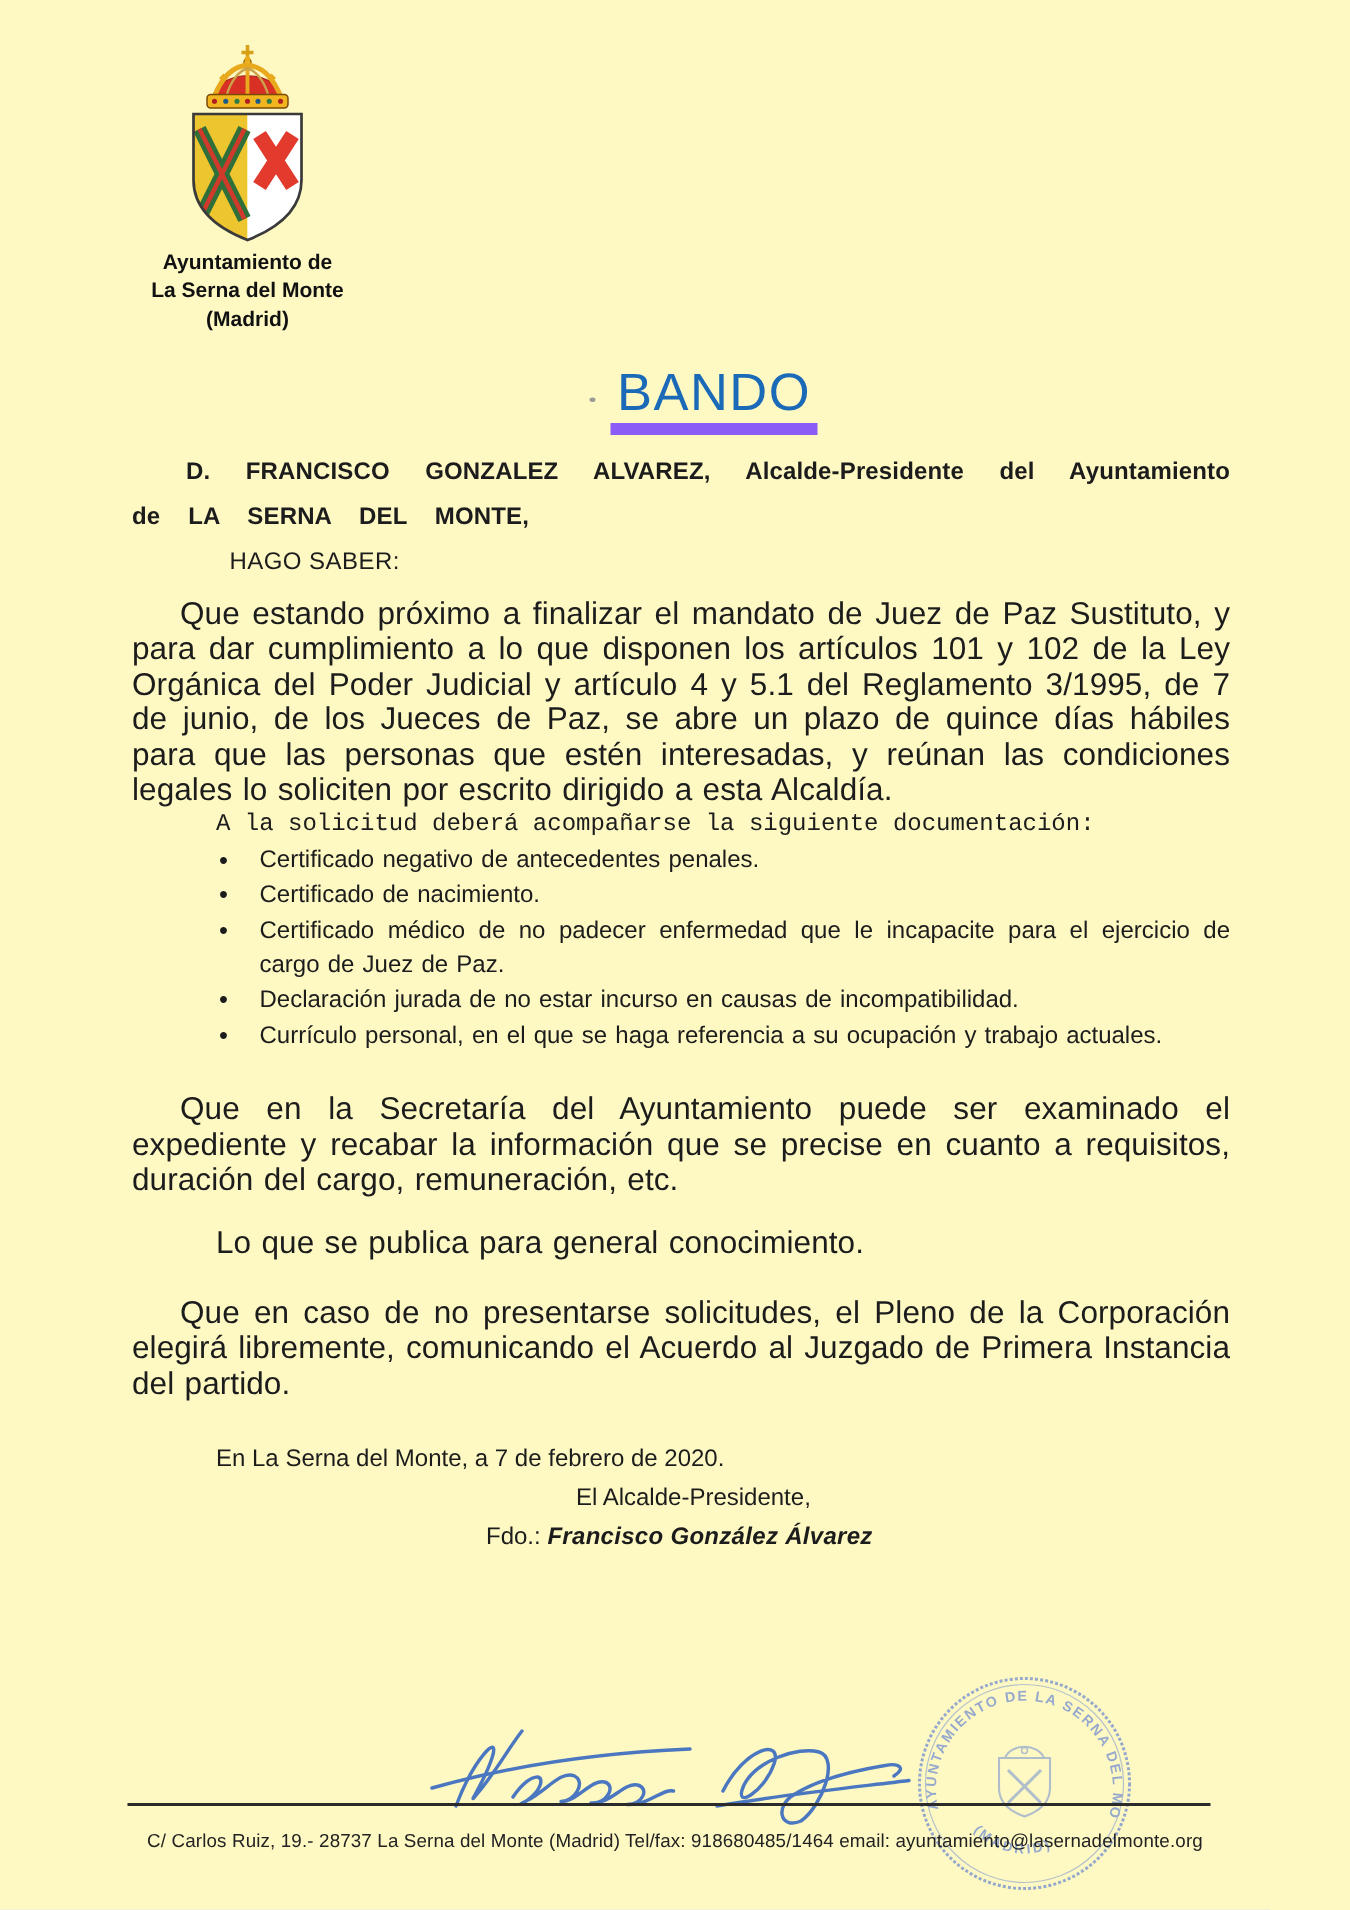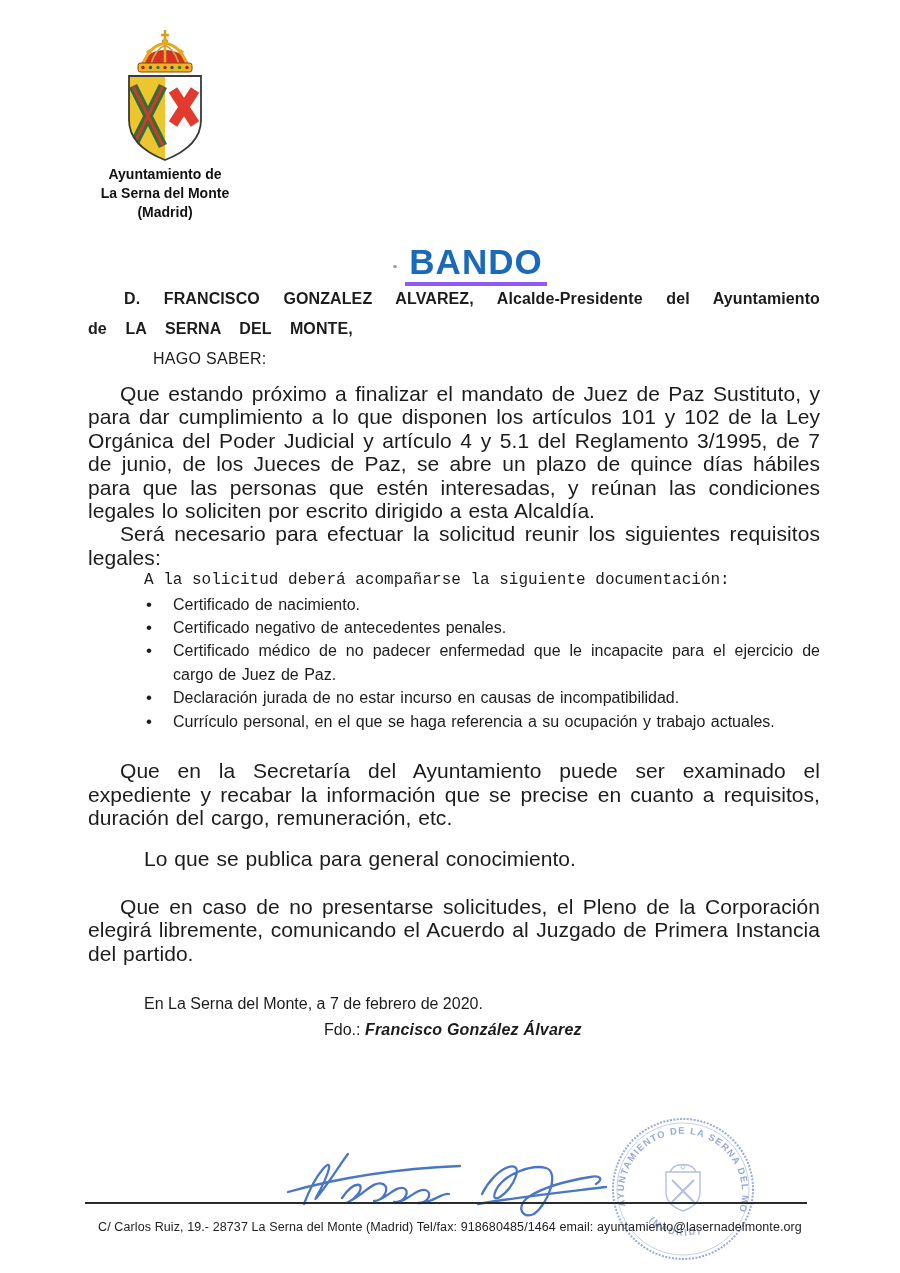--- a/index.html
+++ b/index.html
@@ -1,33 +1,33 @@
 <!DOCTYPE html>
 <html lang="es"><head>
 <meta charset="utf-8">
 <style>
   html,body{margin:0;padding:0;background:#e9e9e9;}
   .page{
     position:relative;width:900px;height:1273px;margin:0 auto;
-    background:#ffffff;overflow:hidden;
+    background:#fef9c3;overflow:hidden;
     font-family:"Liberation Sans", sans-serif;color:#1c1c1c;
   }
   
   .logo-block{position:absolute;left:70px;top:28px;width:190px;text-align:center;}
   .logo-block svg{display:block;margin:0 auto;}
   .org-caption{margin-top:3px;font-size:14px;font-weight:bold;line-height:19px;color:#111;}
   
   .title-wrap{position:absolute;left:0;right:0;top:244px;text-align:center;transform:translateX(26px);}
   .title-wrap .t{
-    display:inline-block;font-size:35px;font-weight:bold;letter-spacing:1px;
-    color:#1a6ab8;border-bottom:4px solid #8b5cf6;padding:0 4px 1px 4px;line-height:1.05;
+    display:inline-block;font-size:35px;font-weight:normal;letter-spacing:1px;
+    color:#1a6ab8;border-bottom:8px solid #8b5cf6;padding:0 4px 1px 4px;line-height:1.05;
   }
   .speck{position:absolute;left:393px;top:265px;width:4px;height:3px;background:#9a9a96;border-radius:50%;}
   
-  .content{position:absolute;left:88px;top:278px;width:732px;}
+  .content{position:absolute;left:88px;top:294px;width:732px;}
   .content p{margin:0;}
   .intro{
     font-size:16px;font-weight:bold;line-height:30px;text-align:justify;
     text-indent:36px;word-spacing:14px;margin-top:6px !important;letter-spacing:.1px;
   }
   .hago{font-size:16px;font-weight:normal;line-height:30px;margin-left:65px !important;letter-spacing:.3px;}
   .body-p{font-size:21px;line-height:23.4px;text-align:justify;text-indent:32px;word-spacing:1px;letter-spacing:.05px;}
   .gap-top{margin-top:26px !important;}
   .gap-top2{margin-top:24px !important;}
   .gap-top3{margin-top:18px !important;}
@@ -110,38 +110,38 @@
 
   <div class="title-wrap">
     <span class="t">BANDO</span>
   </div>
 
   <main class="content">
     <p class="intro">D. FRANCISCO GONZALEZ ALVAREZ, Alcalde-Presidente del Ayuntamiento de LA SERNA DEL MONTE,</p>
     <p class="hago">HAGO SABER:</p>
 
     <p class="body-p" style="margin-top:8px">Que estando próximo a finalizar el mandato de Juez de Paz Sustituto, y para dar cumplimiento a lo que disponen los artículos 101 y 102 de la Ley Orgánica del Poder Judicial y artículo 4 y 5.1 del Reglamento 3/1995, de 7 de junio, de los Jueces de Paz, se abre un plazo de quince días hábiles para que las personas que estén interesadas, y reúnan las condiciones legales lo soliciten por escrito dirigido a esta Alcaldía.</p>
-    <p class="body-p">Será necesario para efectuar la solicitud reunir los siguientes requisitos legales:</p>
 
 
     <p class="doc-intro">A la solicitud deberá acompañarse la siguiente documentación:</p>
 
     <ul class="blist g2">
+      <li>Certificado negativo de antecedentes penales.</li>
       <li>Certificado de nacimiento.</li>
-      <li>Certificado negativo de antecedentes penales.</li>
       <li>Certificado médico de no padecer enfermedad que le incapacite para el ejercicio de cargo de Juez de Paz.</li>
       <li>Declaración jurada de no estar incurso en causas de incompatibilidad.</li>
       <li>Currículo personal, en el que se haga referencia a su ocupación y trabajo actuales.</li>
     </ul>
 
     <p class="body-p gap-top">Que en la Secretaría del Ayuntamiento puede ser examinado el expediente y recabar la información que se precise en cuanto a requisitos, duración del cargo, remuneración, etc.</p>
     <p class="body-p indent56 gap-top3">Lo que se publica para general conocimiento.</p>
     <p class="body-p gap-top2">Que en caso de no presentarse solicitudes, el Pleno de la Corporación elegirá libremente, comunicando el Acuerdo al Juzgado de Primera Instancia del partido.</p>
 
     <p class="date-line">En La Serna del Monte, a 7 de febrero de 2020.</p>
+    <p class="role-line">El Alcalde-Presidente,</p>
     <p class="fdo-line"><span>Fdo.:</span> <span class="signer">Francisco González Álvarez</span></p>
   </main>
 
   <svg class="signature" width="340" height="76" viewBox="0 0 340 76">
     <g stroke="#3b6cc0" stroke-width="2.3" fill="none" stroke-linecap="round" stroke-linejoin="round" opacity="0.92">
       <path d="M22,60 C34,28 52,10 46,28 C40,46 28,62 36,52 C48,38 58,20 66,10"></path>
       <path d="M6,48 C70,30 130,24 178,22"></path>
       <path d="M60,54 C72,36 84,38 76,50 C70,58 58,62 70,56 C82,50 92,36 101,40 C109,44 101,57 92,57 C103,57 112,42 121,44 C129,46 123,59 112,58 C125,59 134,44 143,46 C151,48 147,59 136,59 C150,60 160,48 167,50"></path>
       <path d="M200,50 C214,22 240,14 234,32 C228,50 206,64 214,46 C222,30 250,20 264,24 C278,28 266,60 252,70 C238,76 234,60 248,52 C264,42 290,36 308,33 C318,31 322,35 314,40"></path>
       <path d="M196,60 C242,52 292,47 324,43"></path>

